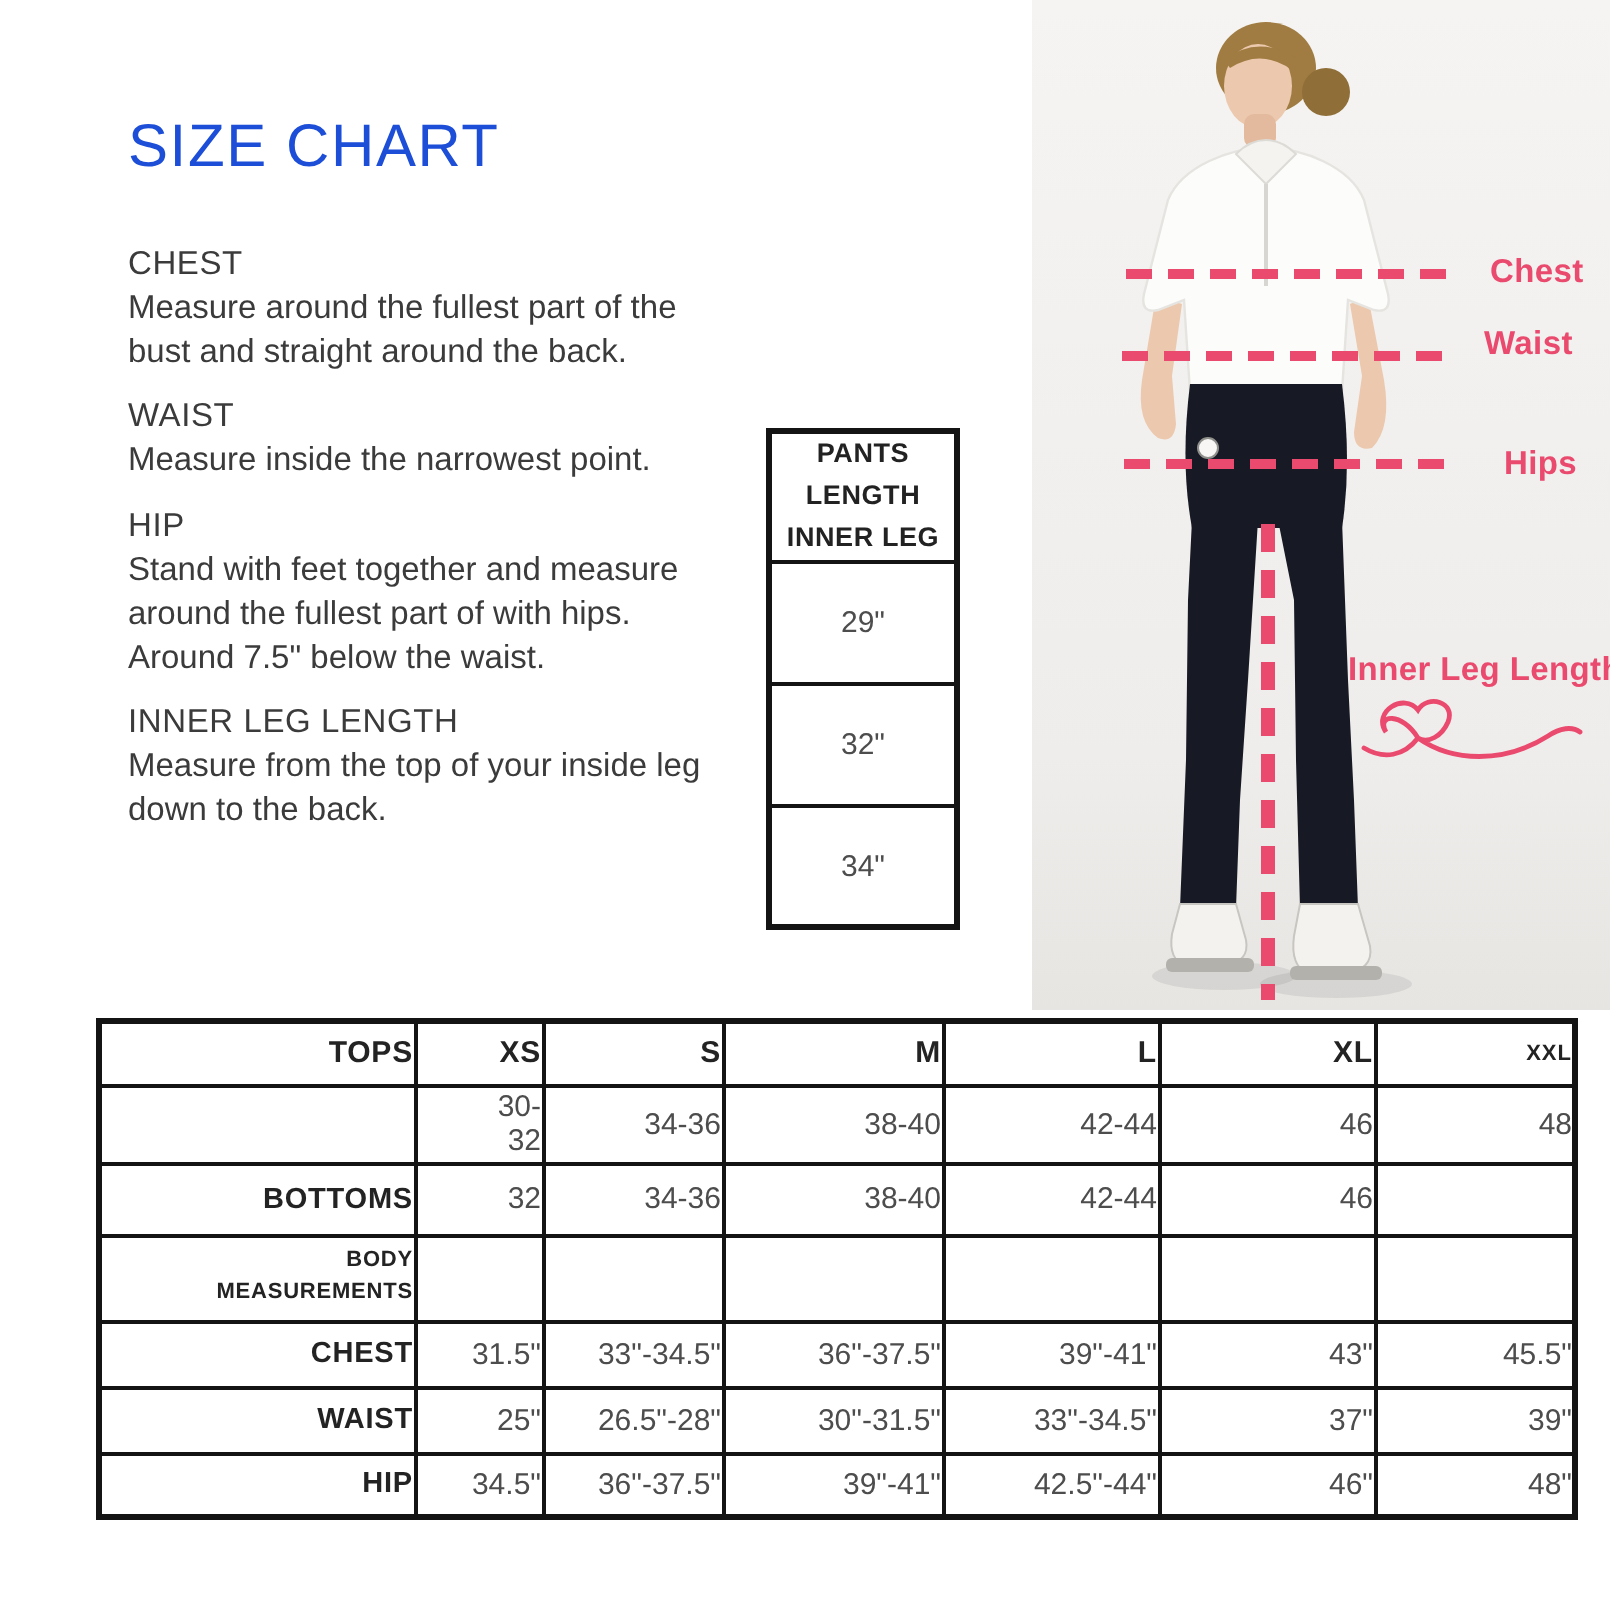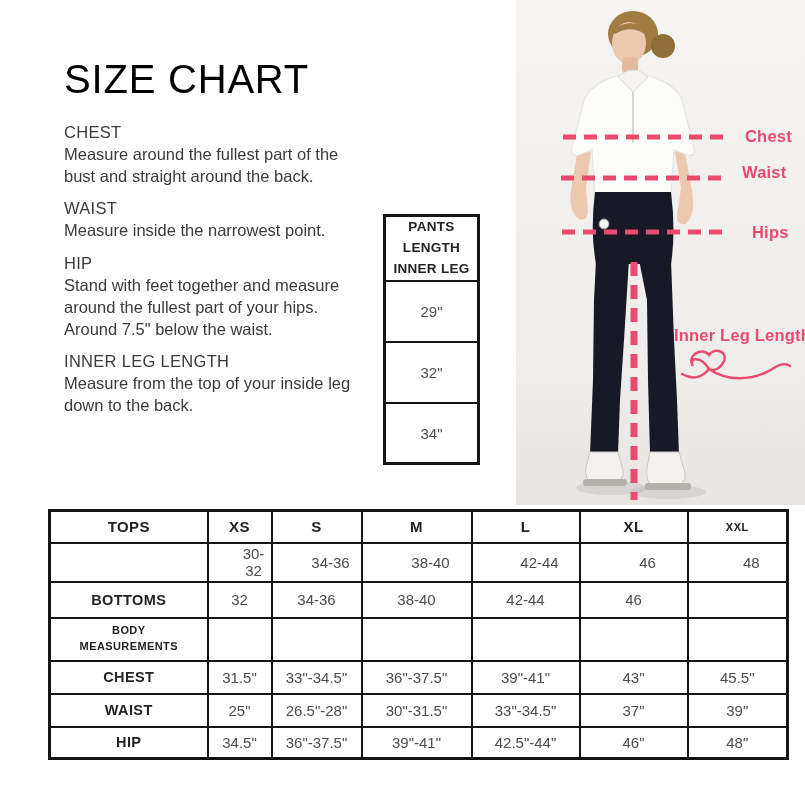--- a/index.html
+++ b/index.html
@@ -1,21 +1,21 @@
 <!DOCTYPE html>
 <html><head>
 <meta charset="utf-8">
 <style>
   * { margin:0; padding:0; box-sizing:border-box; }
   html,body { width:805px; height:801px; background:#ffffff;
     font-family:"Liberation Sans", sans-serif; overflow:hidden; position:relative; }
 
   
-  .page-title { position:absolute; left:64px; top:57px; font-size:40px;
-    font-weight:400; letter-spacing:0.8px; color:#000000; }
+  .page-title { position:absolute; left:64px; top:57px; font-size:30px;
+    font-weight:400; letter-spacing:0.8px; color:#1d4ed8; }
 
   
   .docs { position:absolute; left:64px; top:121px; width:316px; color:#3b3b3b; }
   .sec { margin-bottom:10px; }
   .sec-heading { font-size:16.5px; font-weight:400; letter-spacing:0.3px;
     line-height:22px; margin-bottom:1px; color:#3b3b3b; }
   .sec-line { display:block; font-size:16.5px; line-height:21.7px; color:#3b3b3b; }
 
   
   .pants-table { position:absolute; left:383px; top:214px; border-collapse:collapse;
@@ -35,21 +35,21 @@
     color:#EA4A6E; white-space:nowrap; letter-spacing:0.2px; }
   .lbl-chest { left:229px; top:127px; }
   .lbl-waist { left:226px; top:163px; }
   .lbl-hips  { left:236px; top:223px; }
   .lbl-innerleg { left:158px; top:326px; }
 
   
   .size-table { position:absolute; left:48px; top:509px; border-collapse:collapse;
     table-layout:fixed; background:#fff; border:3px solid #141414; }
   .size-table th, .size-table td { border:2.5px solid #141414; padding:0;
-    text-align:center; vertical-align:middle; }
+    text-align:right; vertical-align:middle; }
   .size-table th { font-size:15px; font-weight:700; color:#232323; letter-spacing:0.4px; }
   .size-table th.xxl { font-size:11px; letter-spacing:0.5px; }
   .size-table td.lbl { font-size:14.5px; font-weight:700; color:#232323; letter-spacing:0.4px; }
   .size-table td.val { font-size:15px; color:#4d4d4d; }
   .size-table .lbl-sm { font-size:11px; line-height:1.45; letter-spacing:0.4px;
     display:inline-block; max-width:104px; }
   .size-table tr:nth-child(1) th { height:32px; }
   .size-table tr:nth-child(2) td { height:39px;padding-left:28px; }
   .size-table tr:nth-child(3) td { height:36px; }
   .size-table tr:nth-child(4) td { height:43px;text-decoration:underline; }
@@ -68,21 +68,21 @@
     <span class="sec-line">Measure around the fullest part of the</span>
     <span class="sec-line">bust and straight around the back.</span>
   </div>
   <div class="sec">
     <div class="sec-heading">WAIST</div>
     <span class="sec-line">Measure inside the narrowest point.</span>
   </div>
   <div class="sec">
     <div class="sec-heading">HIP</div>
     <span class="sec-line">Stand with feet together and measure</span>
-    <span class="sec-line">around the fullest part of your hips.</span>
+    <span class="sec-line">around the fullest part of with hips.</span>
     <span class="sec-line">Around 7.5" below the waist.</span>
   </div>
   <div class="sec">
     <div class="sec-heading">INNER LEG LENGTH</div>
     <span class="sec-line">Measure from the top of your inside leg</span>
     <span class="sec-line">down to the back.</span>
   </div>
 </div>
 
 <table class="pants-table">

